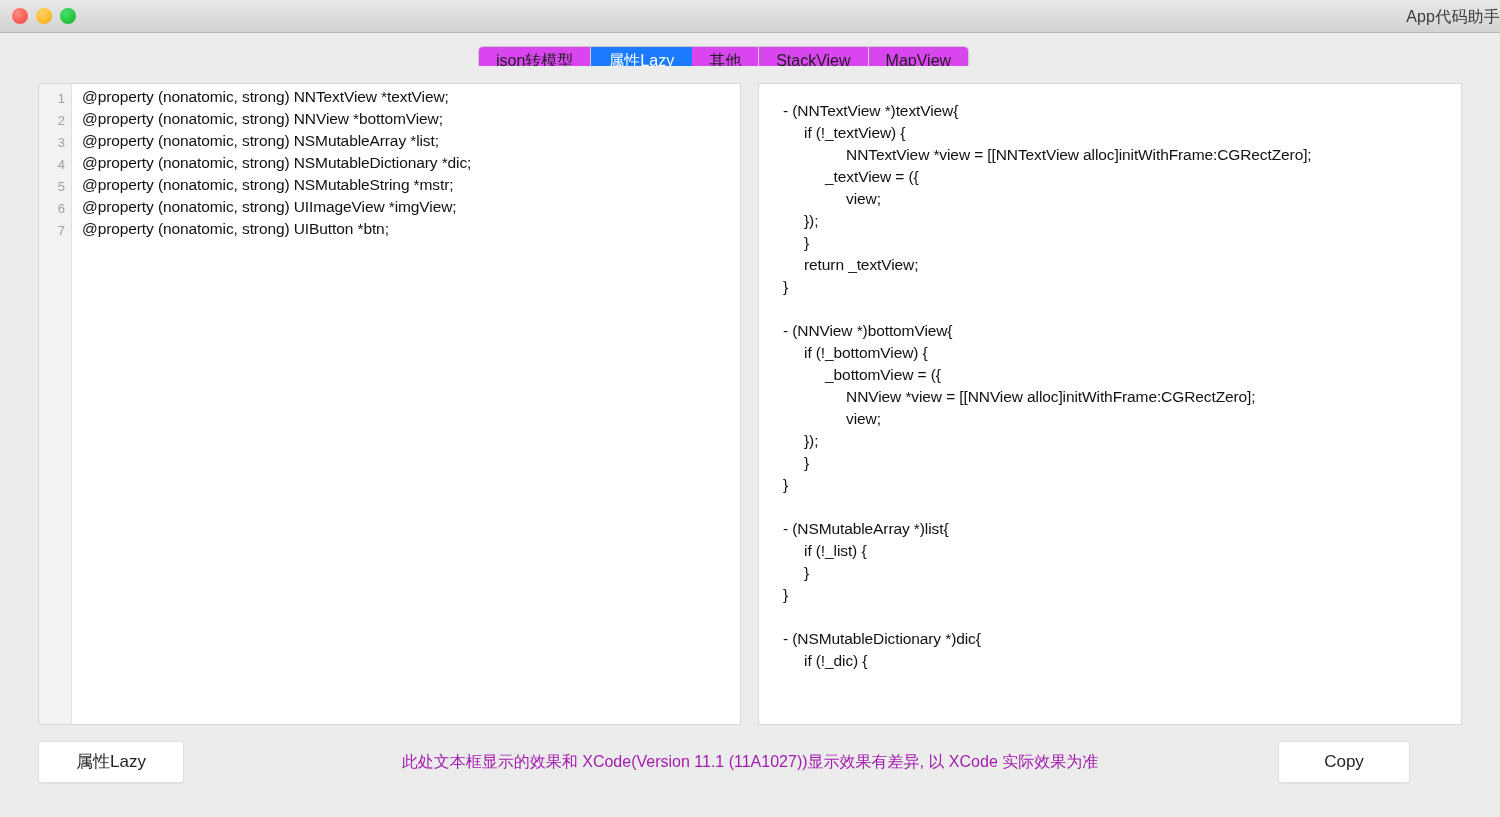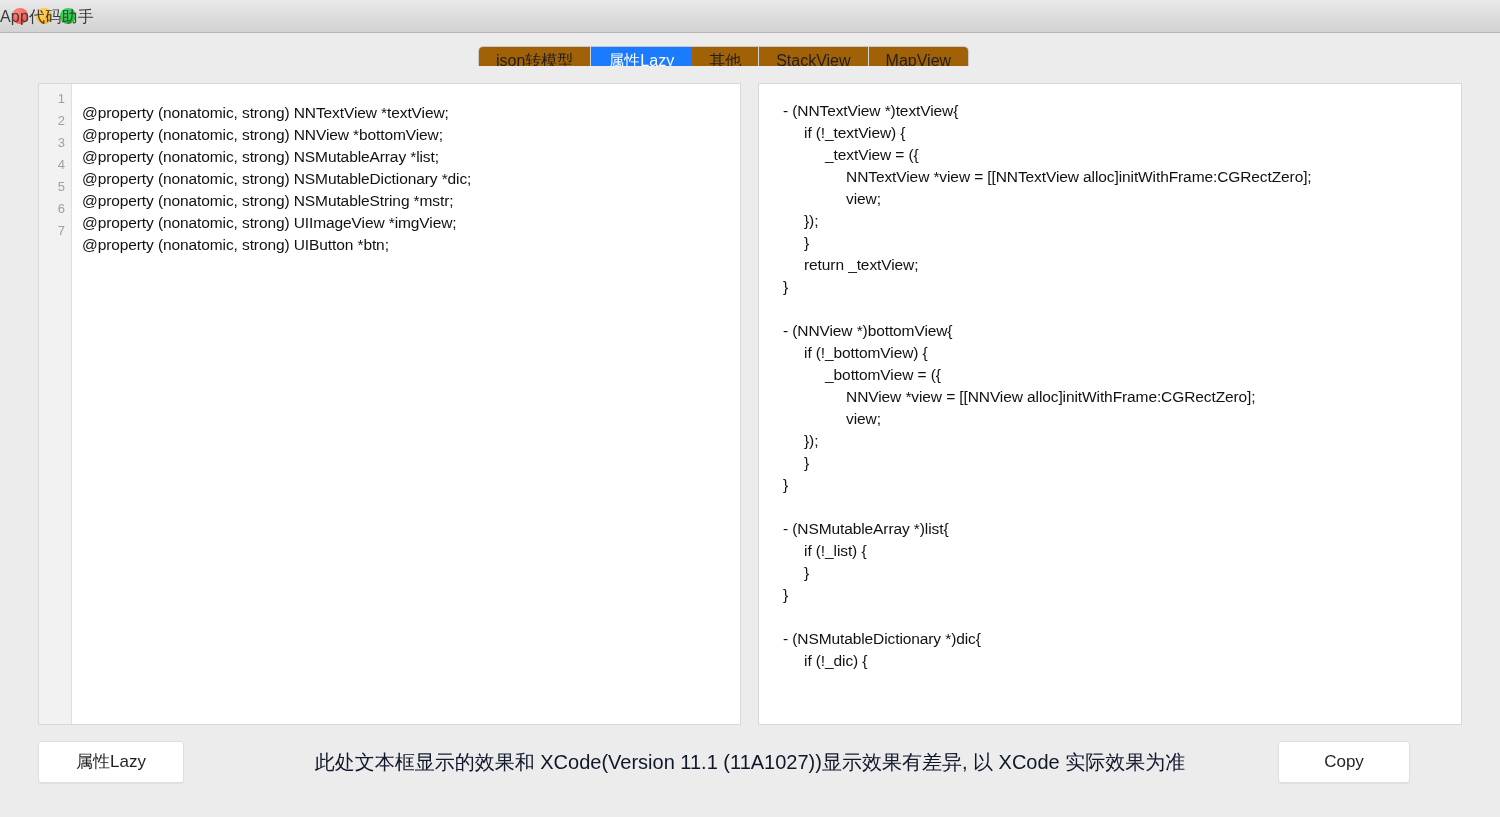--- a/index.html
+++ b/index.html
@@ -42,21 +42,21 @@
     display: block;
   }
   .light.close   { background: radial-gradient(circle at 35% 30%, #ff8b82 0%, #ff6159 55%, #e34b45 100%); }
   .light.min     { background: radial-gradient(circle at 35% 30%, #ffd36b 0%, #ffbd2e 55%, #e0a021 100%); }
   .light.max     { background: radial-gradient(circle at 35% 30%, #45e06b 0%, #28c840 55%, #1aa732 100%); }
   #window-title {
     position: absolute;
     left: 0; top: 0;
     width: 1500px;
     line-height: 33px;
-    text-align: left;
+    text-align: right;
     font-size: 16px;
     color: #3b3b3b;
     letter-spacing: 0.2px;
   }
 
   
   #tabstrip-area {
     position: absolute;
     left: 0; top: 33px;
     width: 1500px;
@@ -73,21 +73,21 @@
     border: 1px solid #c9c9c9;
     border-radius: 5px;
     overflow: hidden;
     box-shadow: 0 1px 1px rgba(0,0,0,0.10);
   }
   .tab {
     font-size: 16px;
     color: #1f1f1f;
     line-height: 28px;
     padding: 0 17px;
-    background: #a16207;
+    background: #d946ef;
     border-right: 1px solid #d4d4d4;
     white-space: nowrap;
     cursor: default;
   }
   .tab:last-child { border-right: none; }
   .tab.selected {
     background: #1a7bff;
     color: #ffffff;
     border-right-color: #1a7bff;
   }
@@ -124,21 +124,21 @@
     font-size: 13px;
     color: #a0a0a0;
     line-height: 22px;
     text-align: right;
     padding-right: 6px;
     font-family: "Liberation Sans", "DejaVu Sans", sans-serif;
   }
 
   .code-body {
     flex: 1 1 auto;
-    padding: 18px 6px 0 10px;
+    padding: 2px 6px 0 10px;
     overflow: hidden;
   }
   .code-line {
     font-size: 15.5px;
     line-height: 22px;
     color: #111111;
     white-space: pre;
     font-family: "Liberation Sans", "DejaVu Sans", sans-serif;
     letter-spacing: -0.1px;
   }
@@ -170,22 +170,22 @@
   #copy-btn { left: 1278px; width: 132px; }
 
   #status-text {
     position: absolute;
     left: 200px;
     top: 10px;
     width: 1100px;
     height: 42px;
     line-height: 42px;
     text-align: center;
-    font-size: 20px;
-    color: #0f172a;
+    font-size: 16px;
+    color: #a21caf;
     white-space: nowrap;
     overflow: hidden;
   }
 </style>
 </head>
 <body>
 
 <div id="window">
 
   <div id="titlebar">
@@ -227,22 +227,22 @@
         <div class="code-line">@property (nonatomic, strong) NSMutableString *mstr;</div>
         <div class="code-line">@property (nonatomic, strong) UIImageView *imgView;</div>
         <div class="code-line">@property (nonatomic, strong) UIButton *btn;</div>
       </div>
     </div>
 
     <div class="code-panel" id="right-panel">
       <div class="code-body" id="right-code-body">
           <div class="code-line">- (NNTextView *)textView{</div>
           <div class="code-line">     if (!_textView) {</div>
+          <div class="code-line">               NNTextView *view = [[NNTextView alloc]initWithFrame:CGRectZero];</div>
           <div class="code-line">          _textView = ({</div>
-          <div class="code-line">               NNTextView *view = [[NNTextView alloc]initWithFrame:CGRectZero];</div>
           <div class="code-line">               view;</div>
           <div class="code-line">     });</div>
           <div class="code-line">     }</div>
           <div class="code-line">     return _textView;</div>
           <div class="code-line">}</div>
           <div class="code-line">&nbsp;</div>
           <div class="code-line">- (NNView *)bottomView{</div>
           <div class="code-line">     if (!_bottomView) {</div>
           <div class="code-line">          _bottomView = ({</div>
           <div class="code-line">               NNView *view = [[NNView alloc]initWithFrame:CGRectZero];</div>

